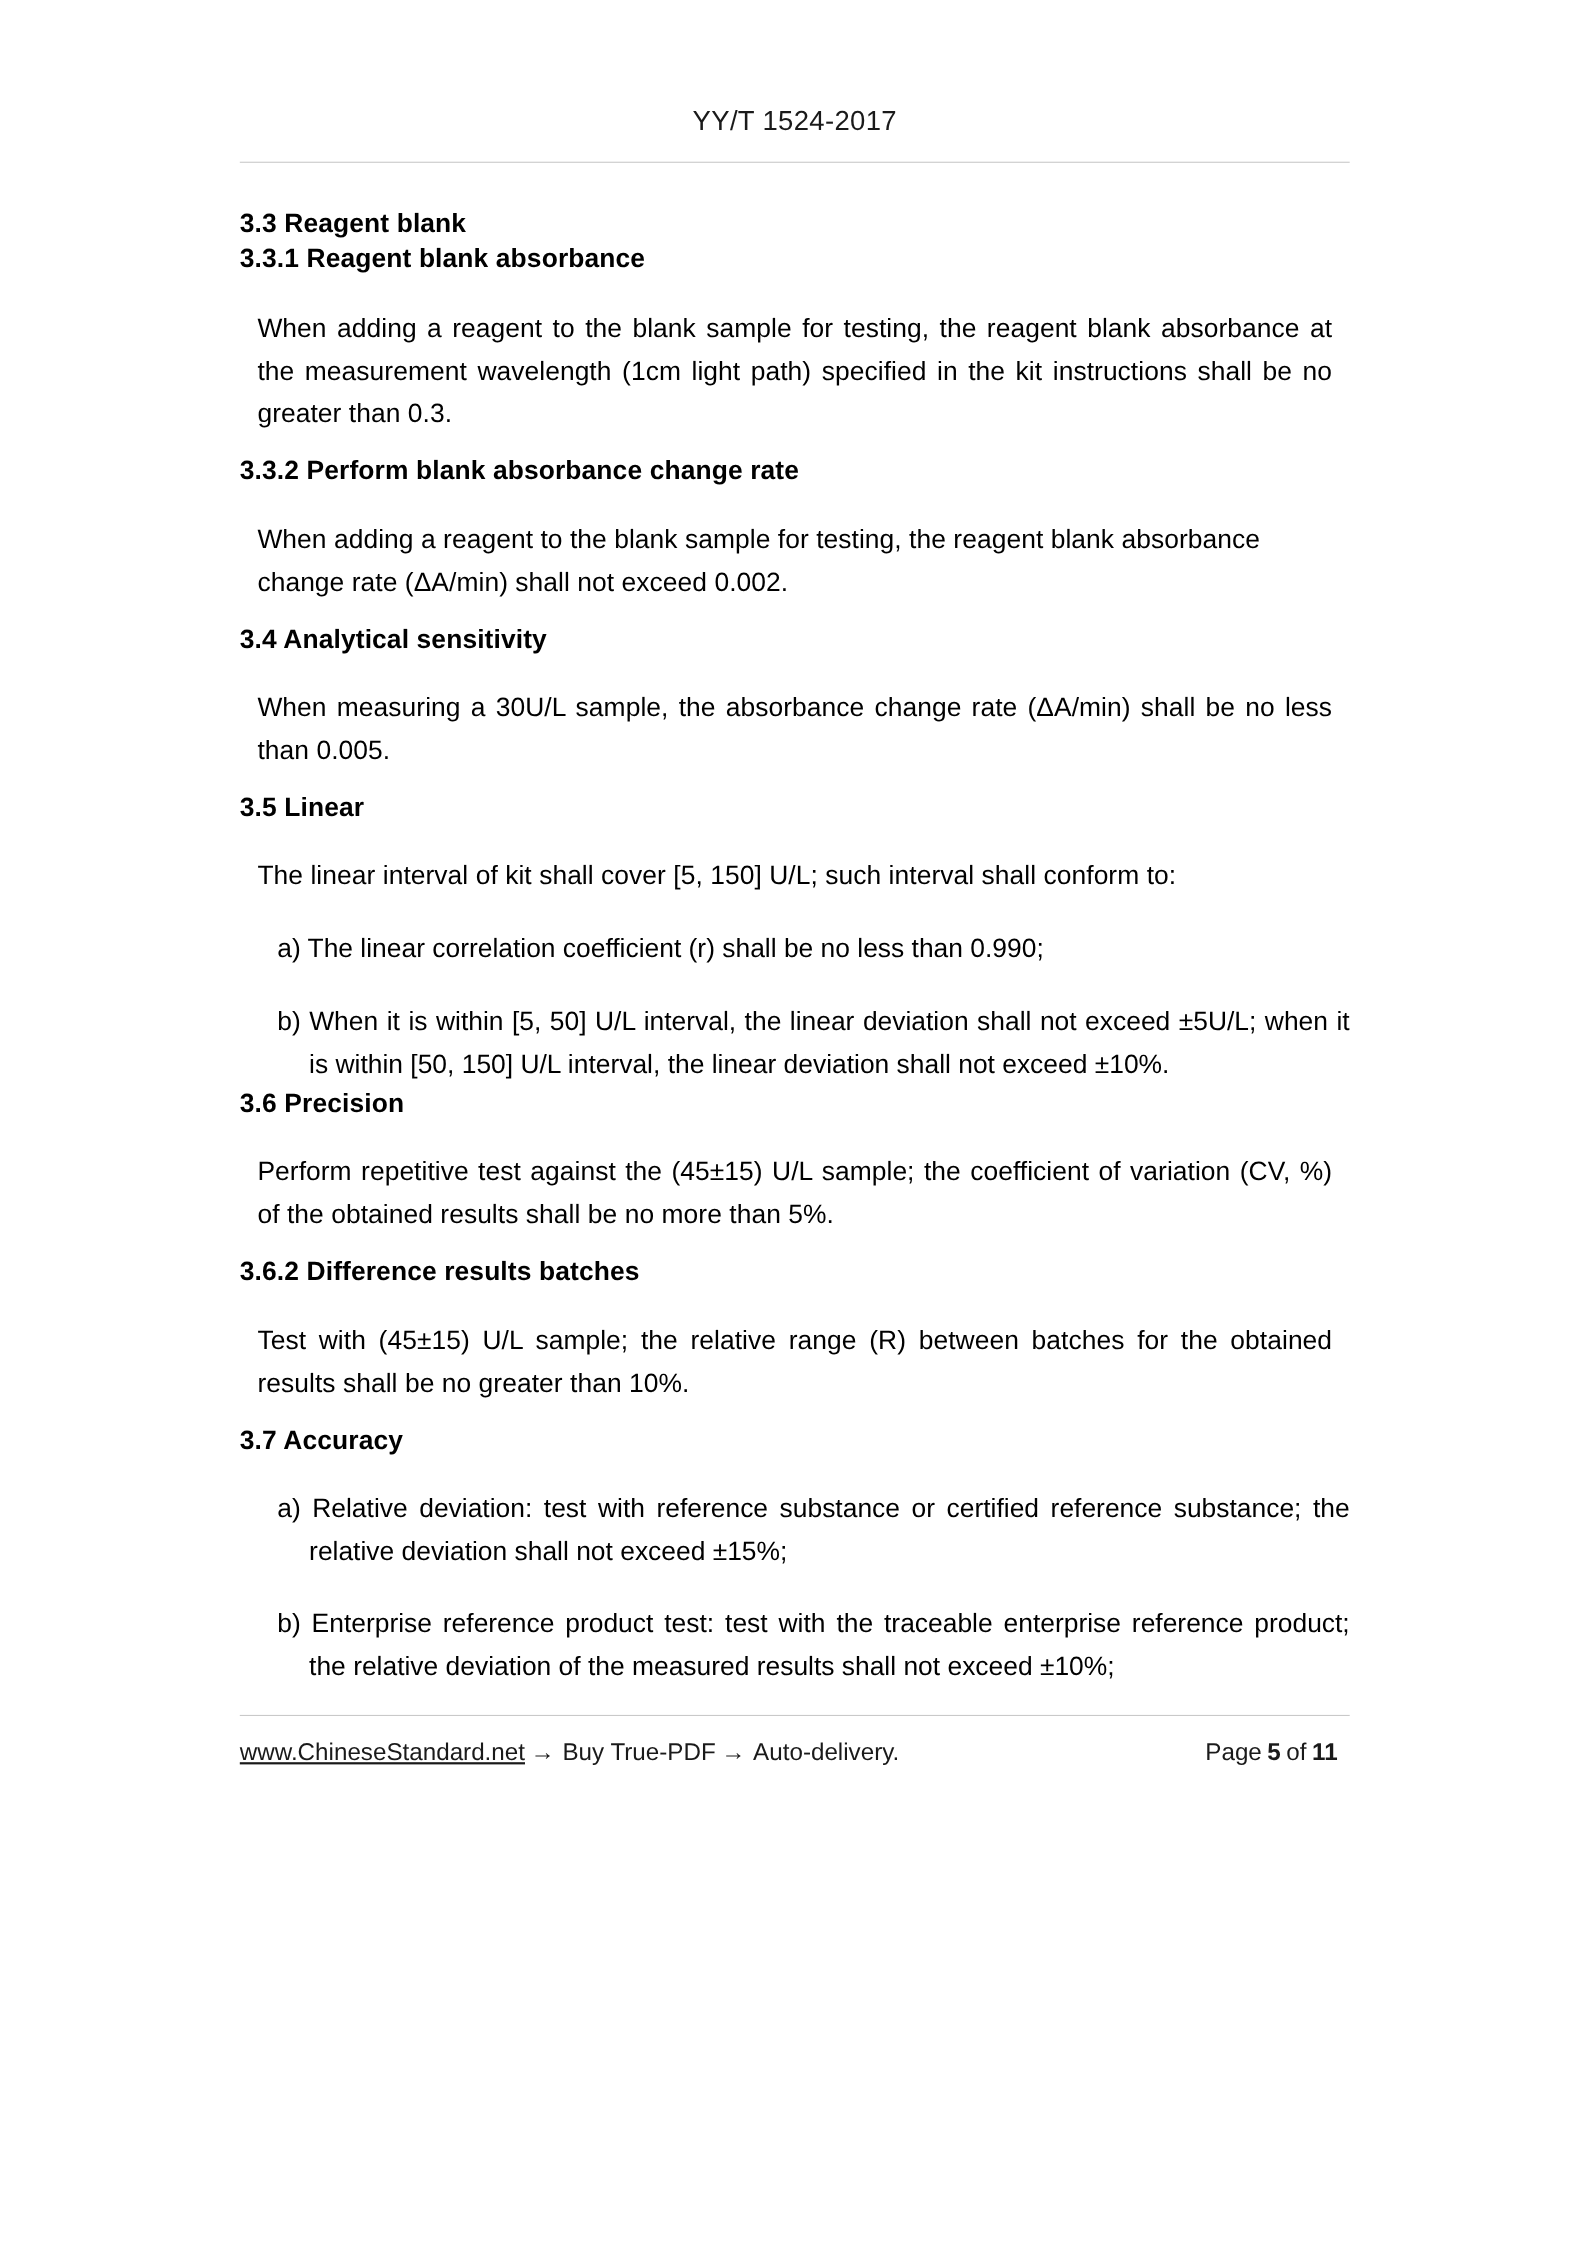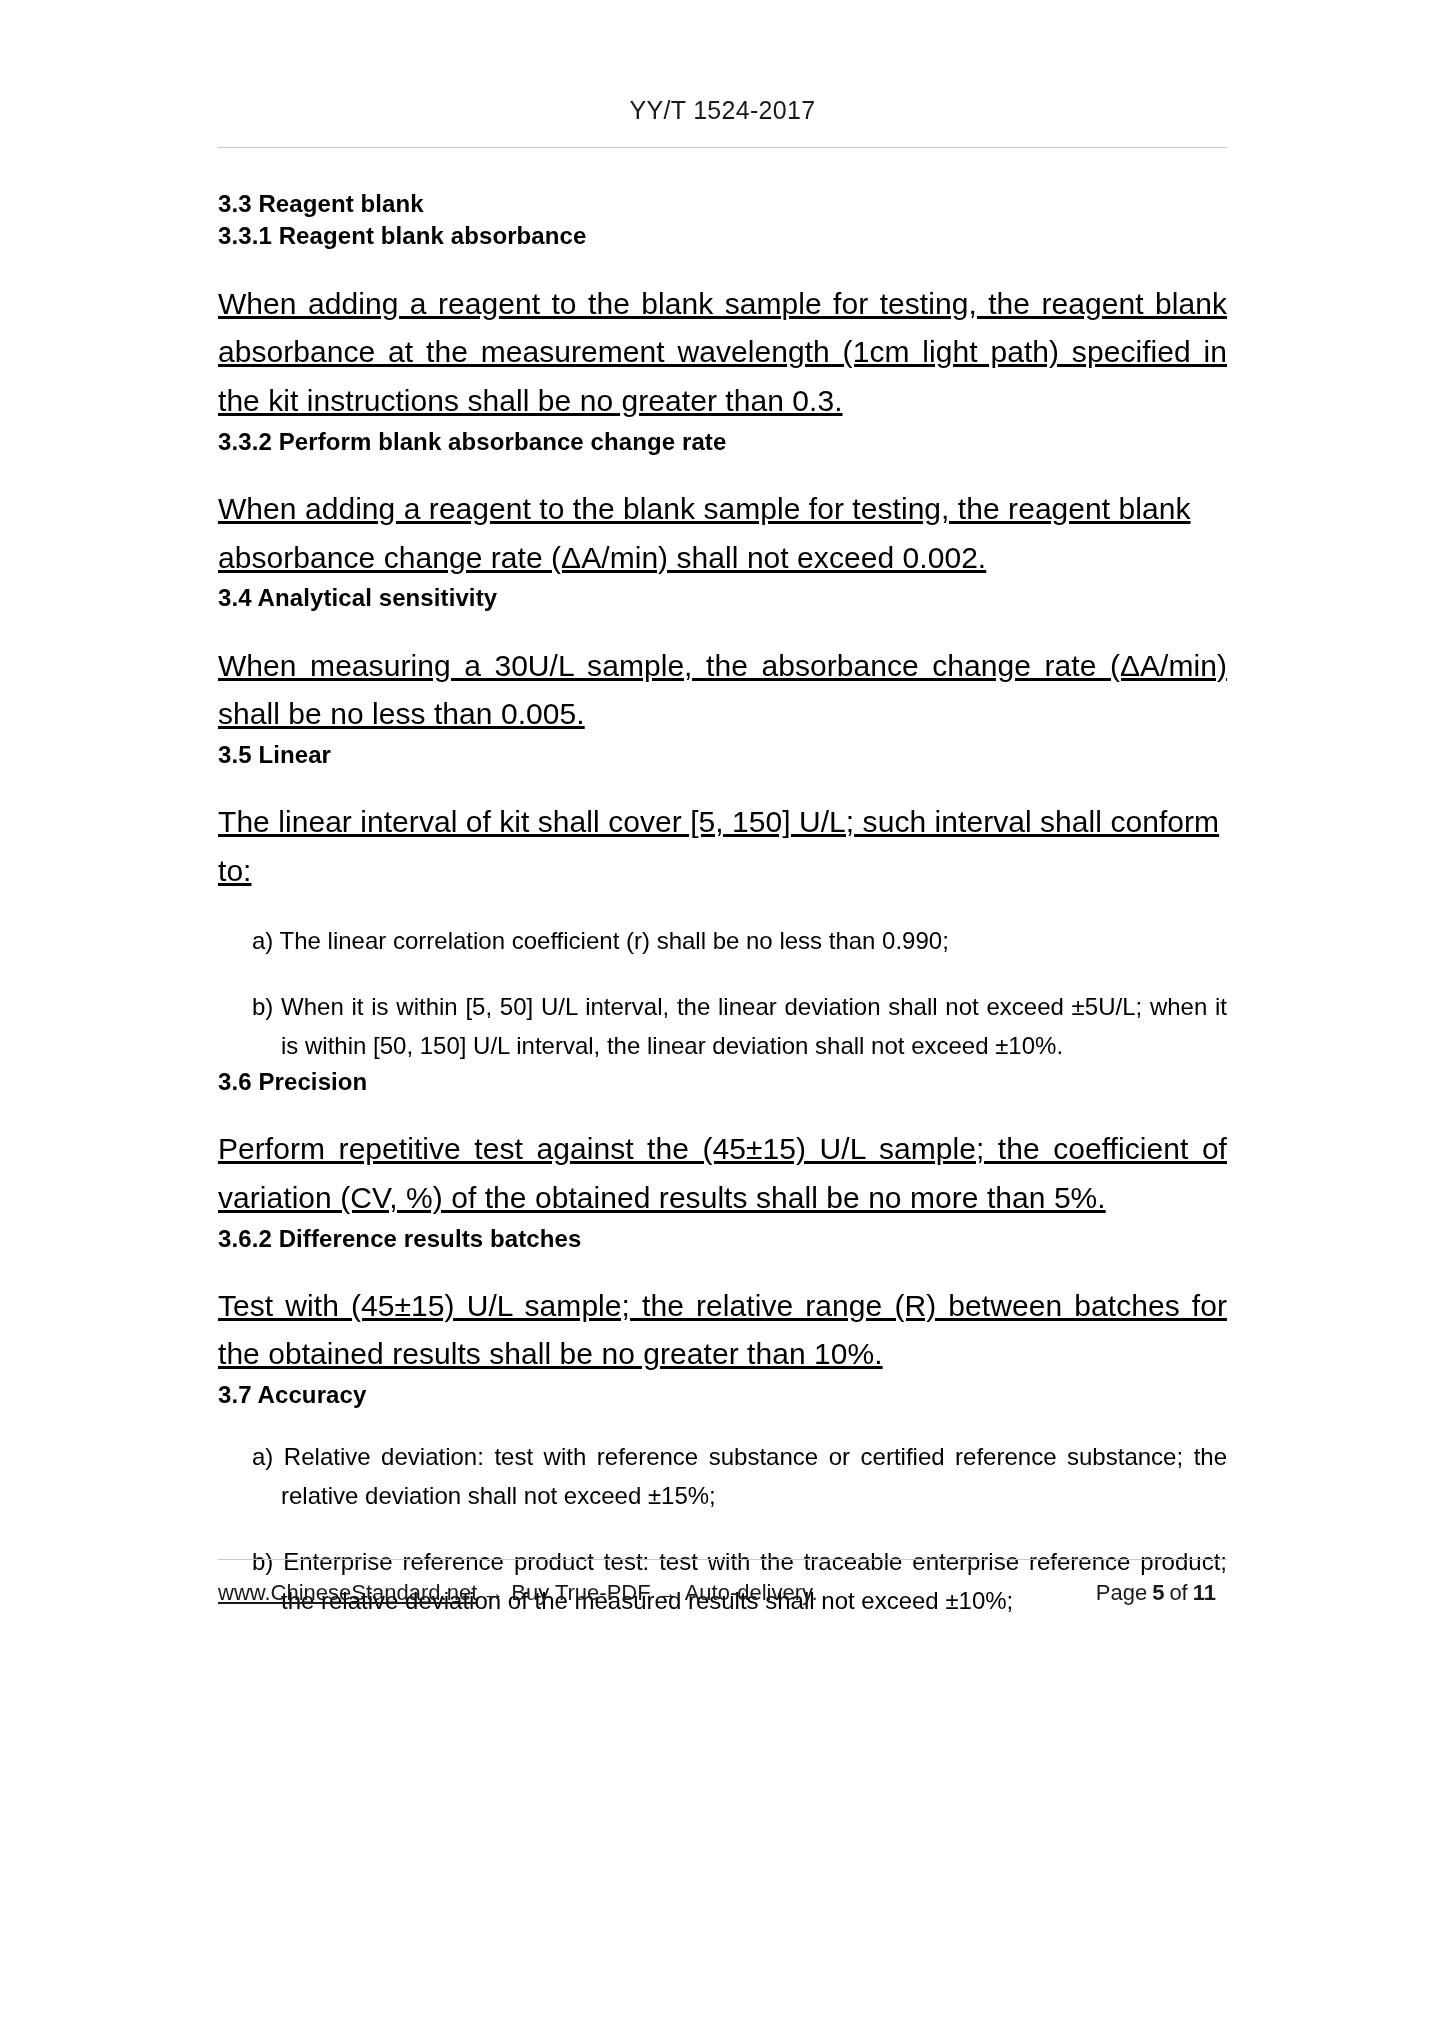--- a/index.html
+++ b/index.html
@@ -43,26 +43,25 @@
   }
   h2.sec {
     font-size: 24px;
     font-weight: bold;
     margin: 0 0 0 0;
     padding: 0;
     line-height: 1.35;
     letter-spacing: 0.1px;
   }
   .para {
-    font-size: 30px;
+    font-size: 24px;
     line-height: 1.62;
     text-align: justify;
-    margin: 0;
+    margin: 16px;
     letter-spacing: 0.05px;
-    text-decoration: underline;
   }
   .para.nj {
     text-align: left;
   }
   .sp-heading { margin-top: 41px; }
   .sp-para { margin-top: 27px; }
   .list-item {
     font-size: 24px;
     line-height: 1.62;
     margin: 12px 0 0 34px;

